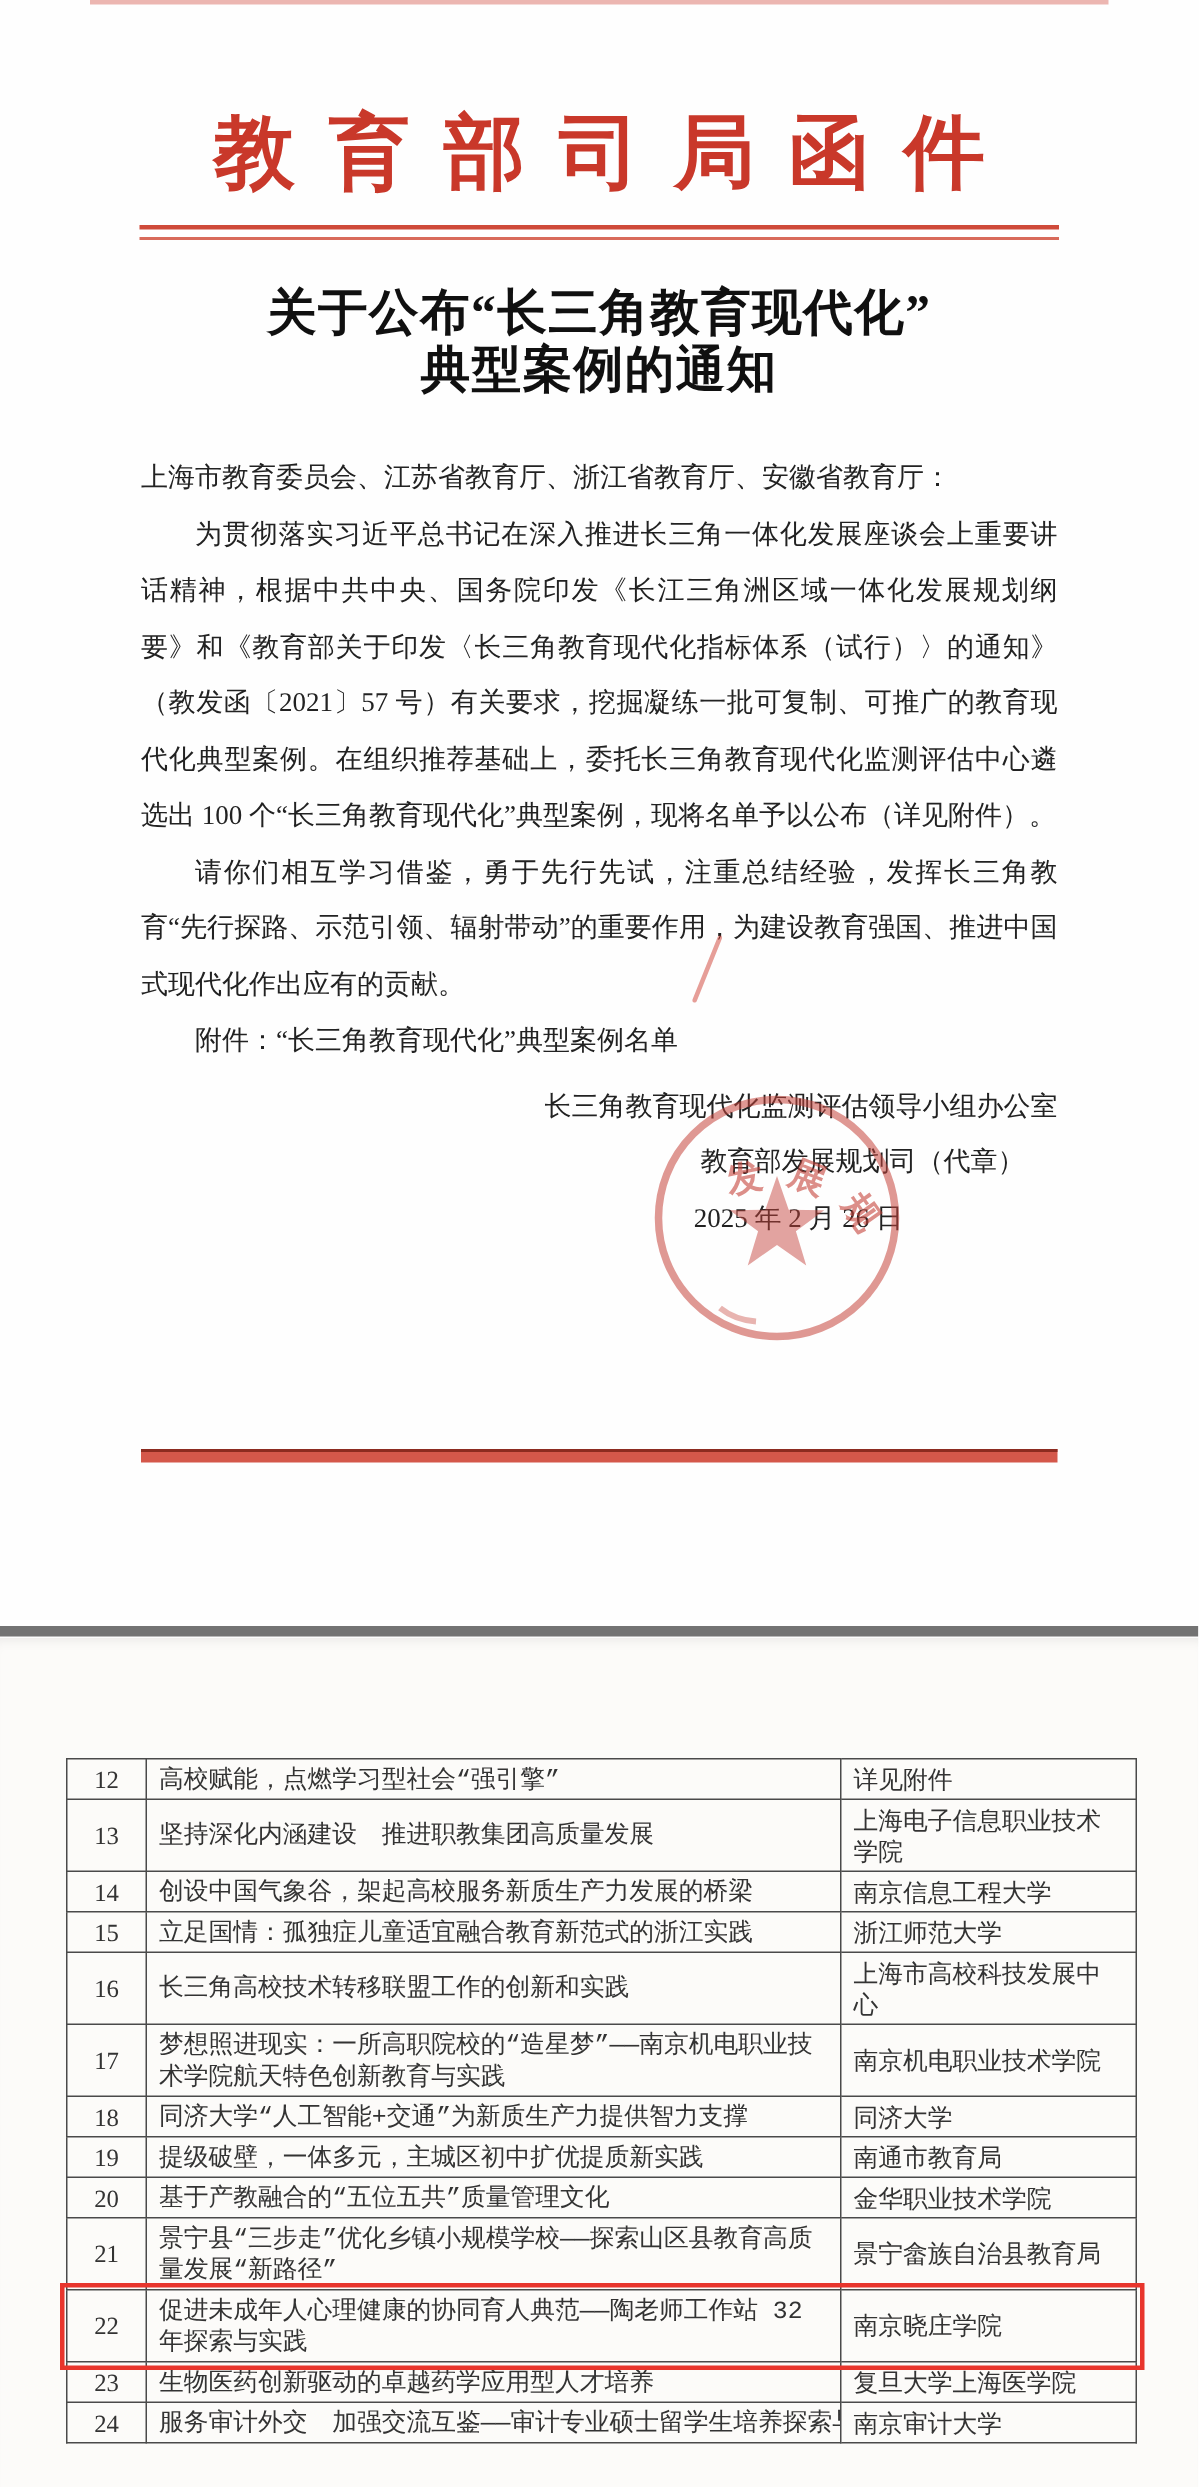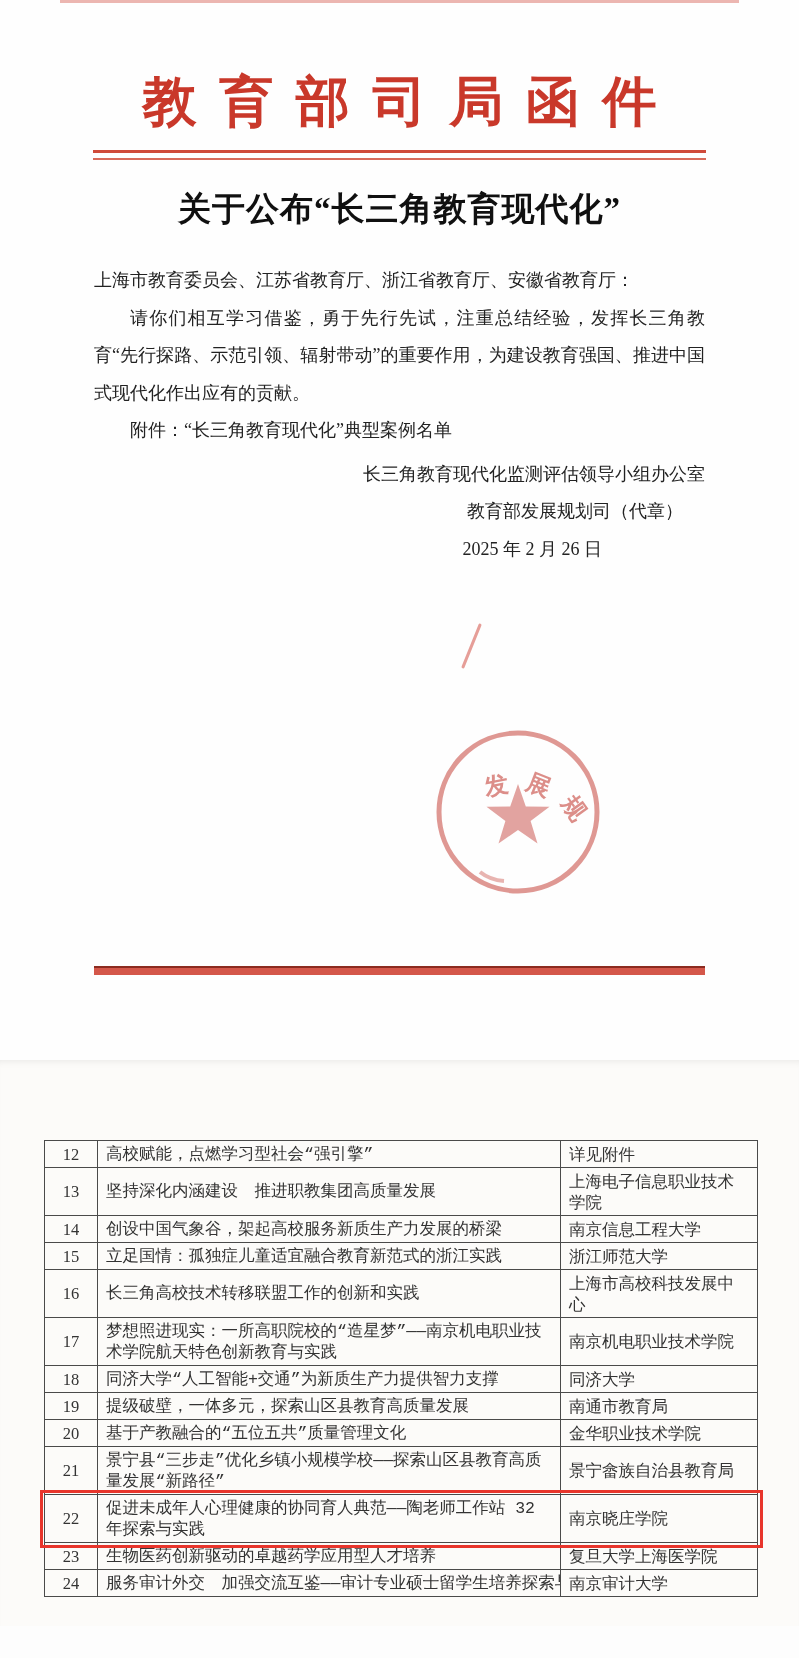--- a/index.html
+++ b/index.html
@@ -62,21 +62,21 @@
     position:absolute;left:428px;top:722px;width:180px;height:180px;
     z-index:5;pointer-events:none;opacity:.88;
   }
   .pen-mark{
     position:absolute;left:470px;top:622px;width:3px;height:48px;
     background:rgba(205,62,50,.5);transform:rotate(22deg);border-radius:2px;
     z-index:4;
   }
   
   .page2{
-    position:absolute;left:0;top:1060px;width:799px;height:566px;
+    position:absolute;left:0;top:1092px;width:799px;height:566px;
     background:#fcfbf9;
     box-shadow:inset 0 7px 9px -7px rgba(0,0,0,.10);
   }
   table.cases{
     position:absolute;left:44px;top:80px;width:713px;
     border-collapse:collapse;table-layout:fixed;
     font-size:16.5px;line-height:21px;color:#333;
   }
   table.cases td{
     border:1px solid var(--table-border);
@@ -94,24 +94,26 @@
 <div class="screen">
 
   <div class="page1">
     <div class="top-red-edge"></div>
 
     <div class="letterhead">教育部司局函件</div>
     <div class="double-rule"></div>
 
     <div class="doc-title">
       <div>关于公布“长三角教育现代化”</div>
+      <div>典型案例的通知</div>
     </div>
 
     <div class="doc-body">
       <p>上海市教育委员会、江苏省教育厅、浙江省教育厅、安徽省教育厅：</p>
+      <p class="indent">为贯彻落实习近平总书记在深入推进长三角一体化发展座谈会上重要讲话精神，根据中共中央、国务院印发《长江三角洲区域一体化发展规划纲要》和《教育部关于印发〈长三角教育现代化指标体系（试行）〉的通知》（教发函〔2021〕57 号）有关要求，挖掘凝练一批可复制、可推广的教育现代化典型案例。在组织推荐基础上，委托长三角教育现代化监测评估中心遴选出 100 个“长三角教育现代化”典型案例，现将名单予以公布（详见附件）。</p>
       <p class="indent">请你们相互学习借鉴，勇于先行先试，注重总结经验，发挥长三角教育“先行探路、示范引领、辐射带动”的重要作用，为建设教育强国、推进中国式现代化作出应有的贡献。</p>
       <p class="indent">附件：“长三角教育现代化”典型案例名单</p>
       <div class="sig-block">
         <p class="sig-line1">长三角教育现代化监测评估领导小组办公室</p>
         <p class="sig-line2">教育部发展规划司（代章）</p>
         <p class="sig-date">2025 年 2 月 26 日</p>
       </div>
     </div>
 
     <div class="pen-mark"></div>
@@ -164,21 +166,21 @@
           <td class="title">梦想照进现实：一所高职院校的“造星梦”——南京机电职业技术学院航天特色创新教育与实践</td>
           <td class="org">南京机电职业技术学院</td>
         </tr>
         <tr>
           <td class="num">18</td>
           <td class="title">同济大学“人工智能+交通”为新质生产力提供智力支撑</td>
           <td class="org">同济大学</td>
         </tr>
         <tr>
           <td class="num">19</td>
-          <td class="title">提级破壁，一体多元，探索山区县教育高质量发展</td>
+          <td class="title">提级破壁，一体多元，主城区初中扩优提质新实践</td>
           <td class="org">南通市教育局</td>
         </tr>
         <tr>
           <td class="num">20</td>
           <td class="title">基于产教融合的“五位五共”质量管理文化</td>
           <td class="org">金华职业技术学院</td>
         </tr>
         <tr>
           <td class="num">21</td>
           <td class="title">景宁县“三步走”优化乡镇小规模学校——探索山区县教育高质量发展“新路径”</td>

